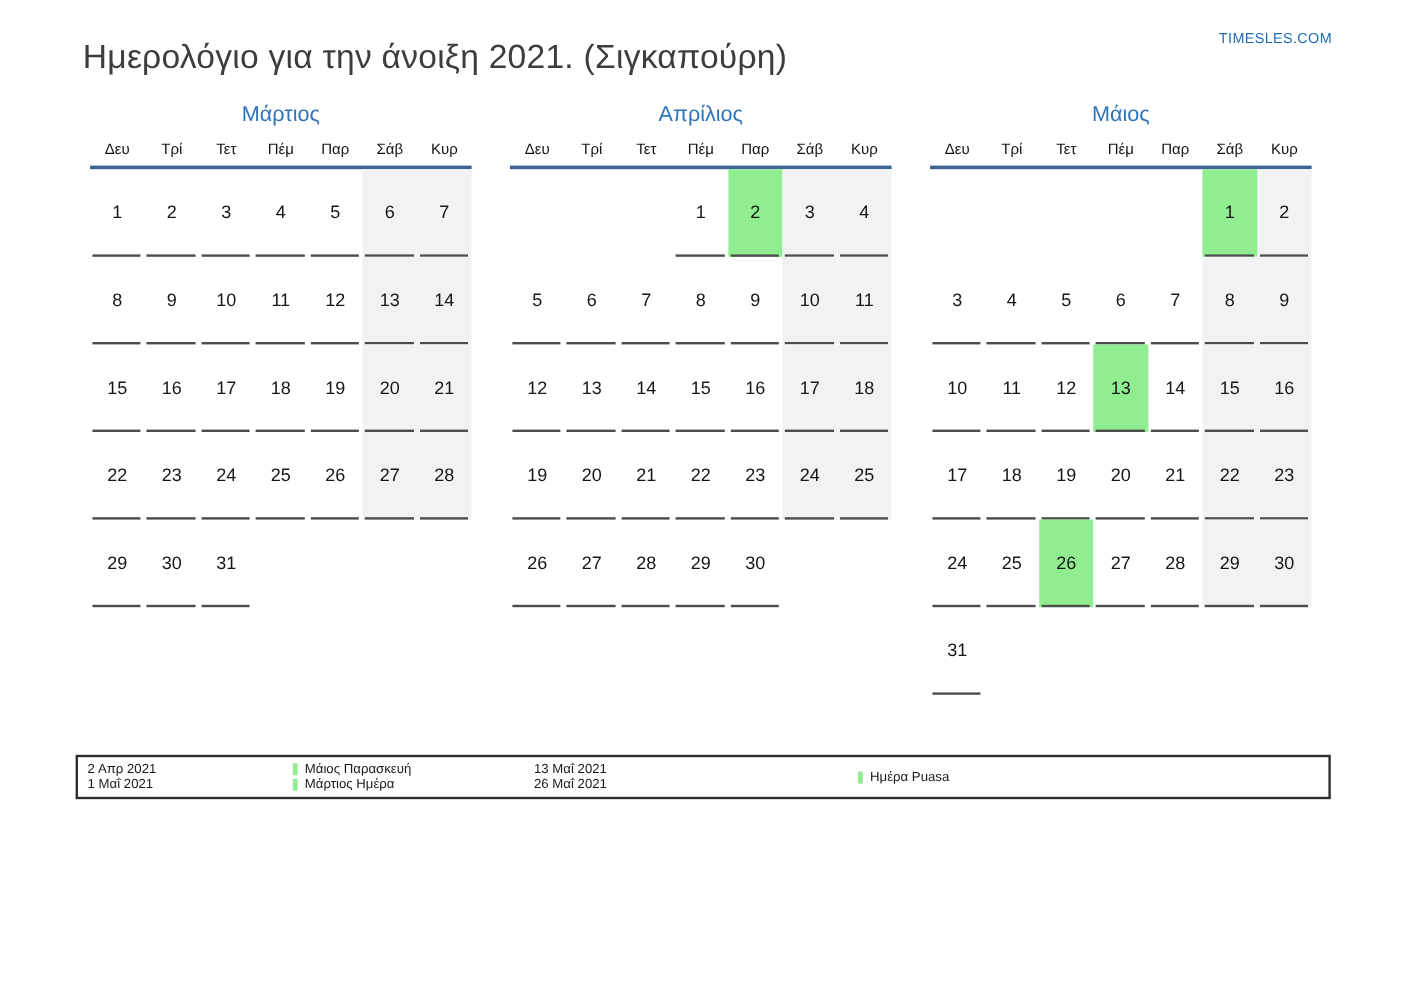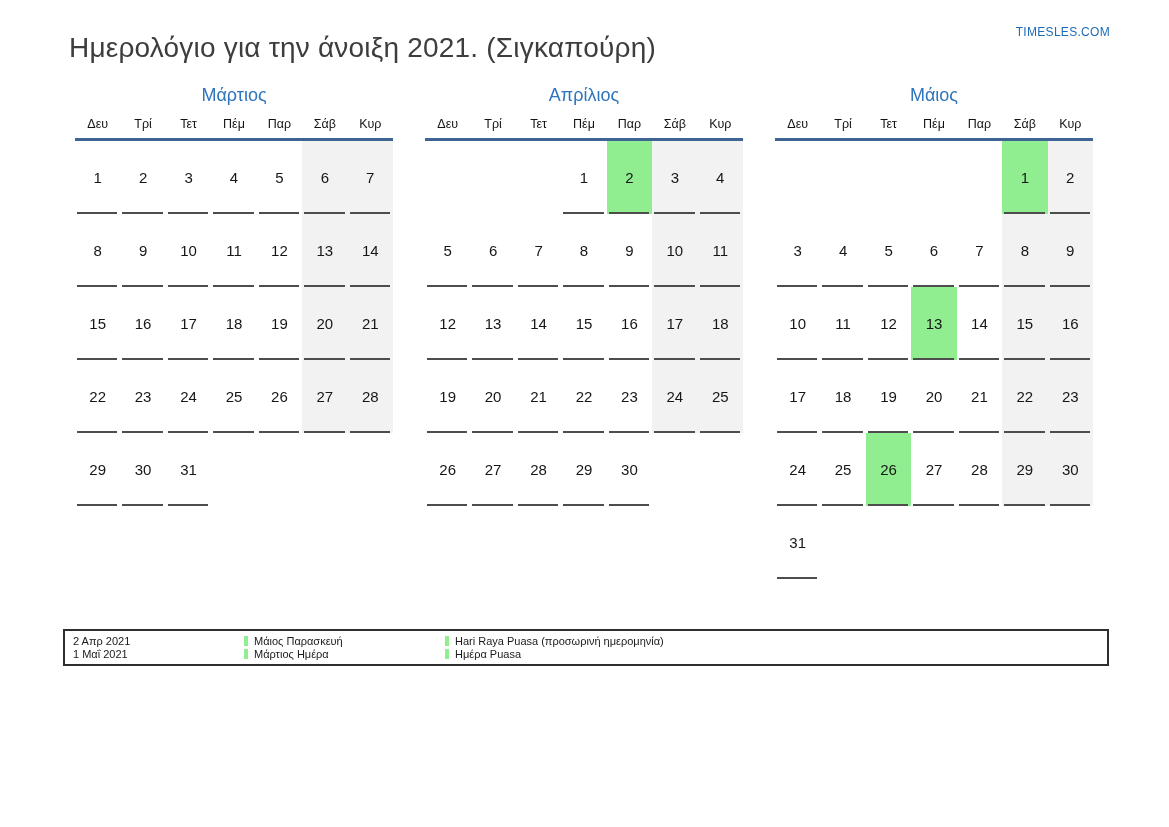--- a/index.html
+++ b/index.html
@@ -451,21 +451,25 @@
         <span class="lbar"></span>
         <span class="ltext">Μάιος Παρασκευή</span>
       </div>
       <div class="lline">
         <span class="lbar"></span>
         <span class="ltext">Μάρτιος Ημέρα</span>
       </div>
     </div>
     <div class="lcol">
       <div class="lline">
-        <span class="lbar"></span>
-        <span class="ltext">Hari Raya Puasa (προσωρινή ημερομηνία)</span>
-      </div>
+        <span class="ltext">13 Μαΐ 2021</span>
+      </div>
+      <div class="lline">
+        <span class="ltext">26 Μαΐ 2021</span>
+      </div>
+    </div>
+    <div class="lcol">
       <div class="lline">
         <span class="lbar"></span>
         <span class="ltext">Ημέρα Puasa</span>
       </div>
     </div>
   </div>
 
 </body></html>

